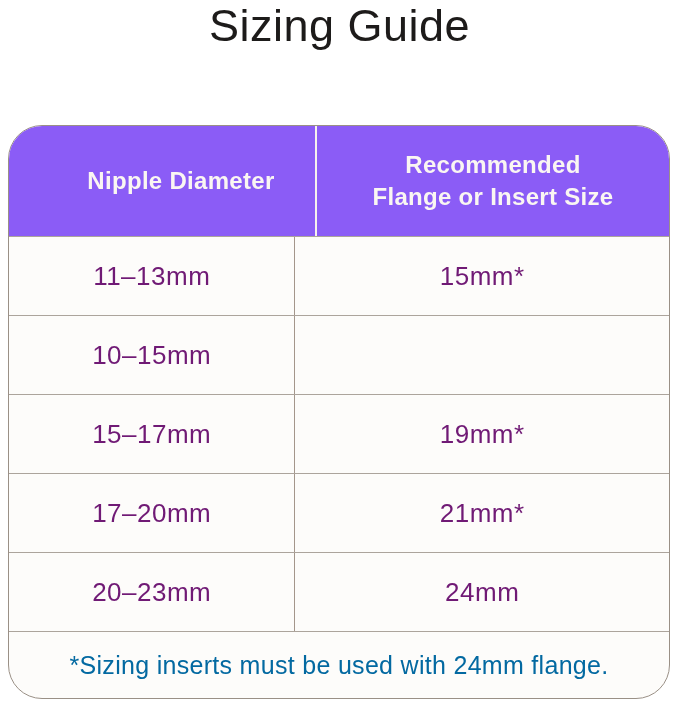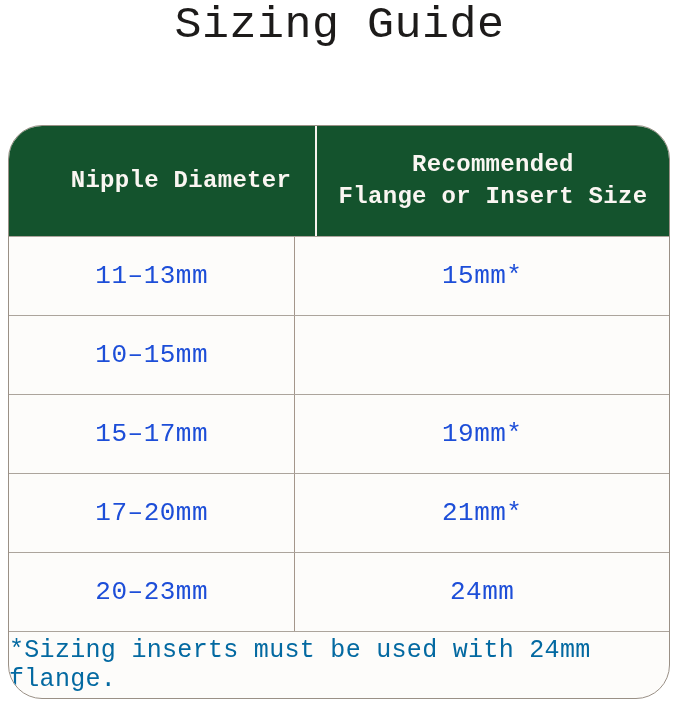--- a/index.html
+++ b/index.html
@@ -7,21 +7,20 @@
     padding: 0;
     background: #ffffff;
     font-family: "Liberation Sans", "DejaVu Sans", sans-serif;
   }
   .page {
     position: relative;
     width: 679px;
     height: 710px;
     background: #ffffff;
     overflow: hidden;
-    font-family: Liberation Mono, monospace;
   }
   .page-title {
     position: absolute;
     top: 1px;
     left: 0;
     width: 100%;
     text-align: center;
     font-size: 45px;
     font-weight: 500;
     letter-spacing: 0.5px;
@@ -39,21 +38,21 @@
     border-radius: 34px;
     overflow: hidden;
     background: #fdfcfa;
     display: flex;
     flex-direction: column;
   }
   .thead {
     height: 110px;
     flex: 0 0 110px;
     display: flex;
-    background: #14532d;
+    background: #8b5cf6;
     color: #faf6f2;
     padding-left: 38px;
   }
   .thead .cell {
     display: flex;
     align-items: center;
     justify-content: center;
     text-align: center;
     font-weight: 700;
     font-size: 24px;
@@ -65,21 +64,21 @@
   .thead .col1 { border-right: 2px solid #f7f2ed; }
   .trow {
     flex: 1;
     display: flex;
     border-top: 1px solid #aca49c;
   }
   .trow .cell {
     display: flex;
     align-items: center;
     justify-content: center;
-    color: #1d4ed8;
+    color: #701a75;
     font-size: 26px;
     letter-spacing: 0.5px;
   }
   .trow .col1 { border-right: 1px solid #a4968b; }
   .tfoot {
     flex: 0 0 66px;
     border-top: 1px solid #aca49c;
     display: flex;
     align-items: center;
     justify-content: center;

